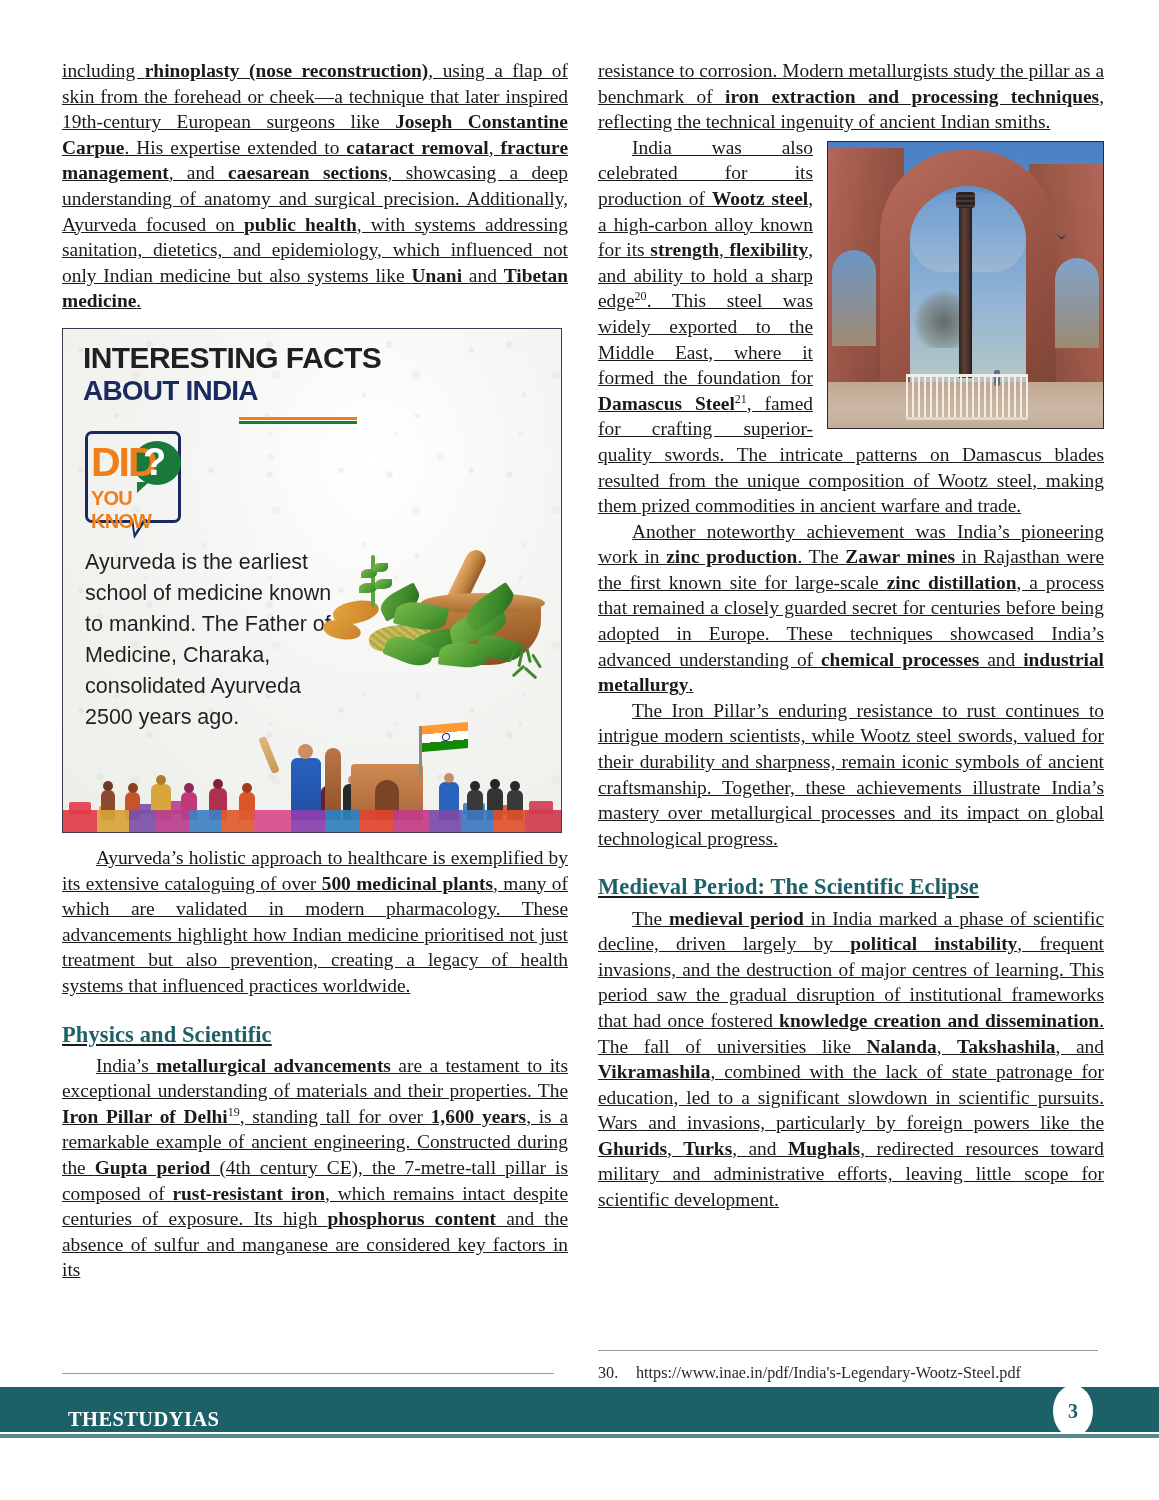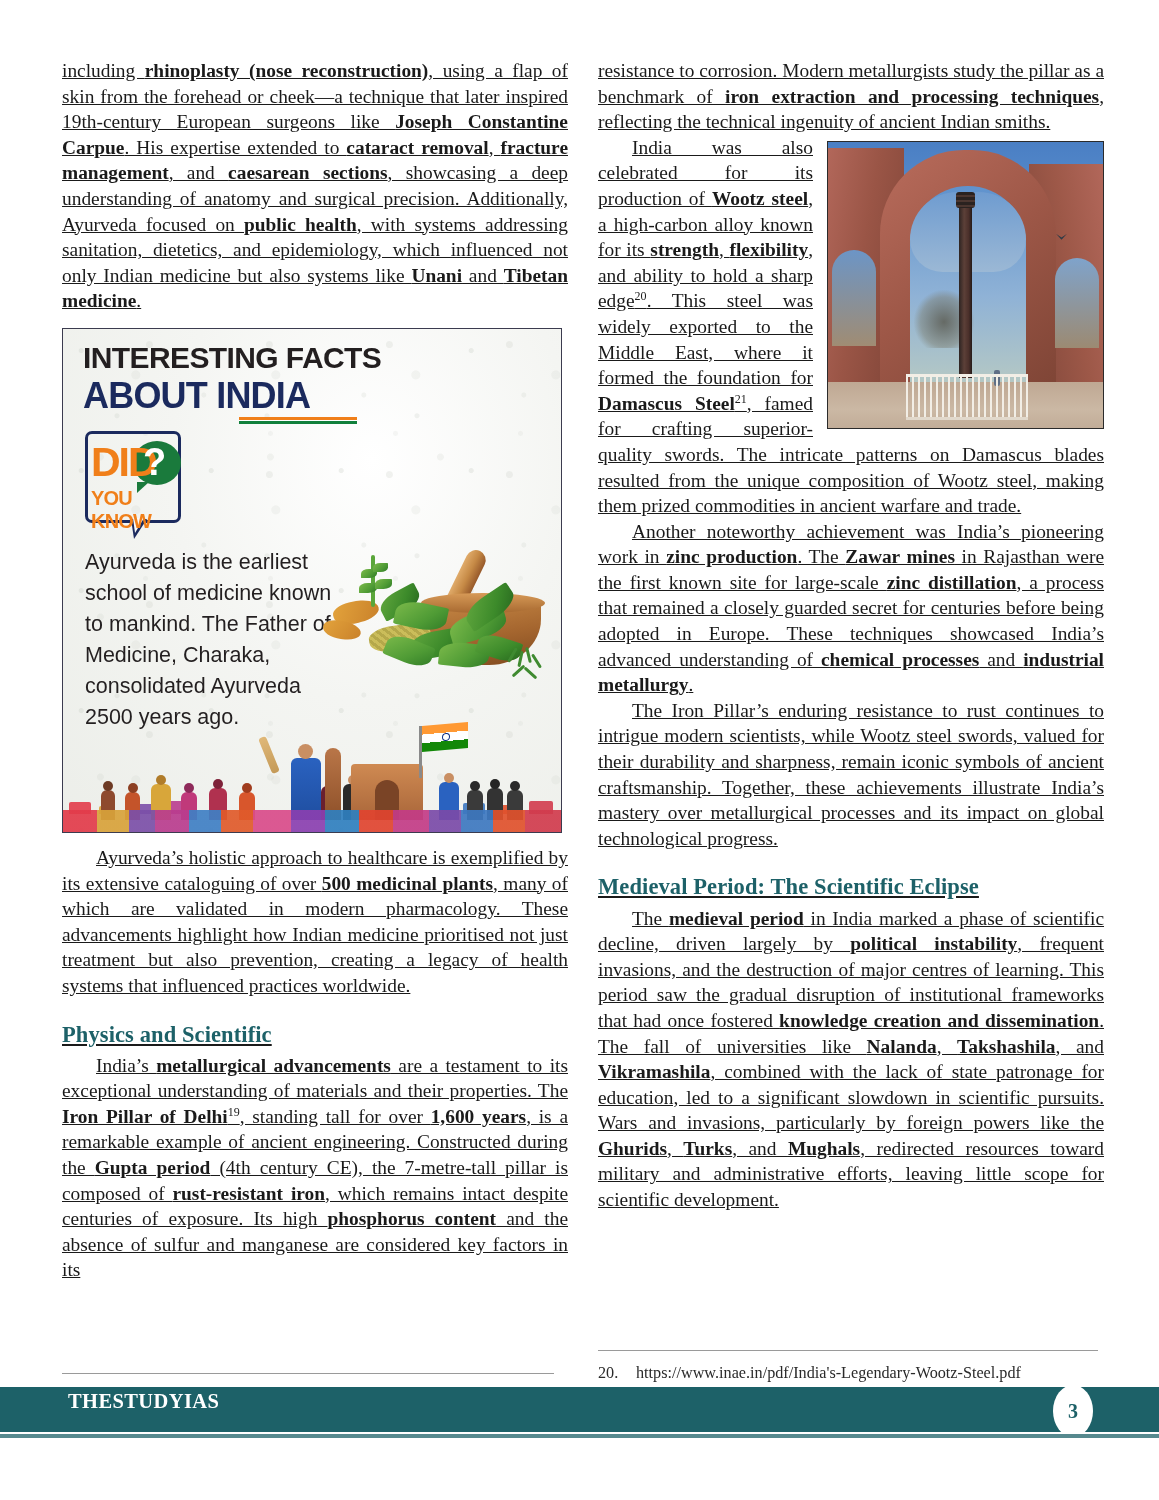--- a/index.html
+++ b/index.html
@@ -102,21 +102,21 @@
     font-weight: bold;
     font-size: 30px;
     letter-spacing: -0.6px;
     color: #231f20;
   }
   .ig-title2 {
     position: absolute;
     left: 20px; top: 46px;
     font-family: "Liberation Sans", sans-serif;
     font-weight: bold;
-    font-size: 36px;
+    font-size: 28px;
     letter-spacing: -0.8px;
     color: #1b2a5e;
   }
   .ig-underline {
     position: absolute;
     left: 176px; top: 88px;
     width: 118px; height: 7px;
   }
   .ig-underline .s1 { height: 3px; background: #f07f1a; }
   .ig-underline .s2 { height: 1px; background: #ffffff; }
@@ -492,21 +492,21 @@
     position: absolute;
     left: 0;
     bottom: 110px;
     width: 1159px;
     height: 3px;
     background: #1d6168;
   }
   .footer-brand {
     position: absolute;
     left: 68px;
-    top: 0;
+    top: 18px;
     font-family: "Liberation Serif", serif;
     font-weight: bold;
     font-size: 20.5px;
     letter-spacing: 0.4px;
     color: #ffffff;
   }
   .page-badge {
     position: absolute;
     right: 66px;
     top: -5px;
@@ -689,21 +689,21 @@
 
       <p class="body indent">The Iron Pillar’s enduring resistance to rust continues to intrigue modern scientists, while Wootz steel swords, valued for their durability and sharpness, remain iconic symbols of ancient craftsmanship. Together, these achievements illustrate India’s mastery over metallurgical processes and its impact on global technological progress.</p>
 
       <h2 class="section-head">Medieval Period: The Scientific Eclipse</h2>
 
       <p class="body indent">The <b>medieval period</b> in India marked a phase of scientific decline, driven largely by <b>political instability</b>, frequent invasions, and the destruction of major centres of learning. This period saw the gradual disruption of institutional frameworks that had once fostered <b>knowledge creation and dissemination</b>. The fall of universities like <b>Nalanda</b>, <b>Takshashila</b>, and <b>Vikramashila</b>, combined with the lack of state patronage for education, led to a significant slowdown in scientific pursuits. Wars and invasions, particularly by foreign powers like the <b>Ghurids</b>, <b>Turks</b>, and <b>Mughals</b>, redirected resources toward military and administrative efforts, leaving little scope for scientific development.</p>
 
       <div class="footnote-wrap">
         <div class="fn-rule right"></div>
         <div class="fn-row">
-          <span class="fn-num">20.</span>
+          <span class="fn-num">30.</span>
           <span class="fn-url">https://www.inae.in/pdf/India's-Legendary-Wootz-Steel.pdf</span>
         </div>
       </div>
     </div>
   </div>
 
   <div class="footer-topline"></div>
   <div class="footer">
     <div class="footer-brand">THESTUDYIAS</div>
     <div class="page-badge">3</div>

